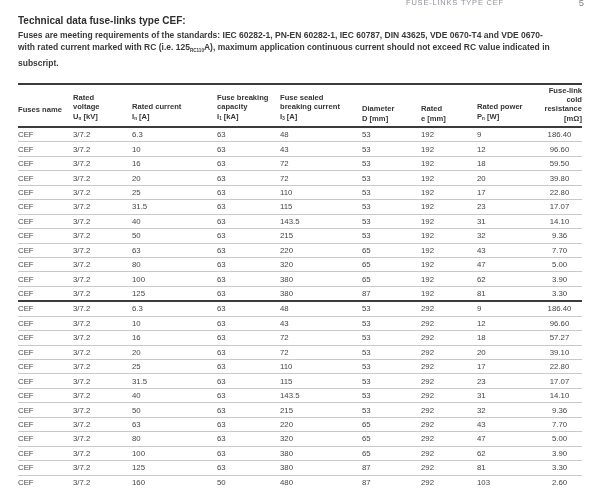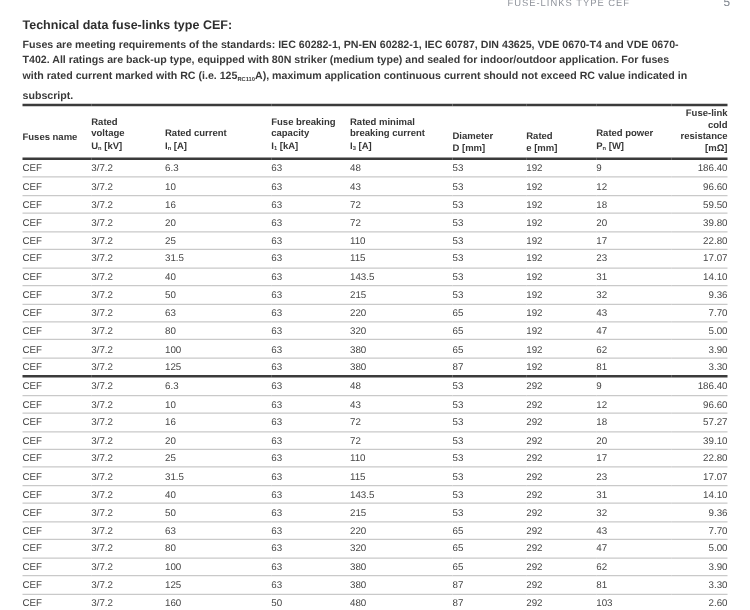--- a/index.html
+++ b/index.html
@@ -83,37 +83,36 @@
   table.tech thead th.right { text-align: right; }
   table.tech td {
     font-size: 7.8px;
     color: #464646;
     padding: 0 2px 0 0;
     height: 13.45px;
     vertical-align: middle;
     white-space: nowrap;
     overflow: hidden;
   }
-  table.tech td:last-child, table.tech th:last-child { text-align: right; padding-right: 0; }
+  table.tech td:last-child, table.tech th:last-child { text-align: center; padding-right: 0; }
   table.tech tbody tr + tr td { border-top: 1px solid #c9c9c9; }
   table.tech tbody tr.group-break td { border-top: 2px solid #3b3b3b; }
   sub.hsub { font-size: 4.6px; vertical-align: -1px; }
 </style>
 </head>
 <body>
 
 <div class="page">
 
   <span class="running-header-title">FUSE-LINKS TYPE CEF</span>
   <span class="page-number">5</span>
 
   <div class="intro">
     <div class="intro-heading">Technical data fuse-links type CEF:</div>
     <div class="pline">Fuses are meeting requirements of the standards: IEC 60282-1, PN-EN 60282-1, IEC 60787, DIN 43625, VDE 0670-T4 and VDE 0670-</div>
-    <div class="pline">T402. All ratings are back-up type, equipped with 80N striker (medium type) and sealed for indoor/outdoor application. For fuses</div>
     <div class="pline"><span>with rated current marked with RC (i.e. 125</span><span class="subsc">RC110</span><span>A), maximum application continuous current should not exceed RC value indicated in</span></div>
     <div class="pline">subscript.</div>
   </div>
 
   <table class="tech">
     <colgroup>
       <col style="width:55px">
         <col style="width:59px">
         <col style="width:85px">
       <col style="width:63px">
@@ -136,21 +135,21 @@
           <th>
             <div>Rated current</div>
             <div>I<sub class="hsub">n</sub> [A]</div>
           </th>
           <th>
             <div>Fuse breaking</div>
             <div>capacity</div>
             <div>I<sub class="hsub">1</sub> [kA]</div>
           </th>
           <th>
-            <div>Rated minimal</div>
+            <div>Fuse sealed</div>
             <div>breaking current</div>
             <div>I<sub class="hsub">3</sub> [A]</div>
           </th>
           <th>
             <div>Diameter</div>
             <div>D [mm]</div>
           </th>
           <th>
             <div>Rated</div>
             <div>e [mm]</div>

